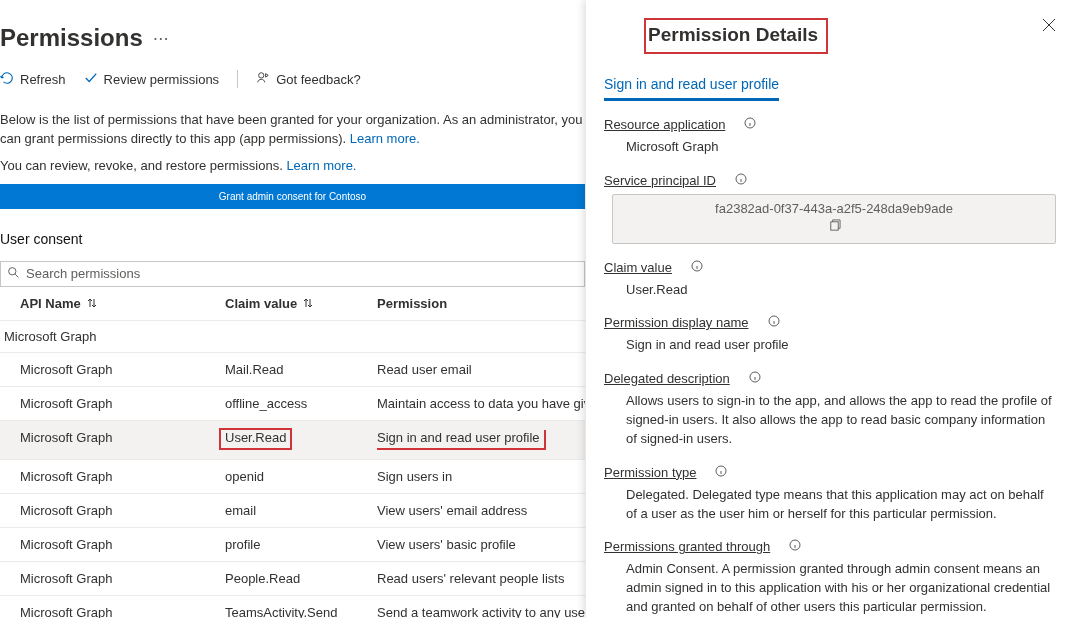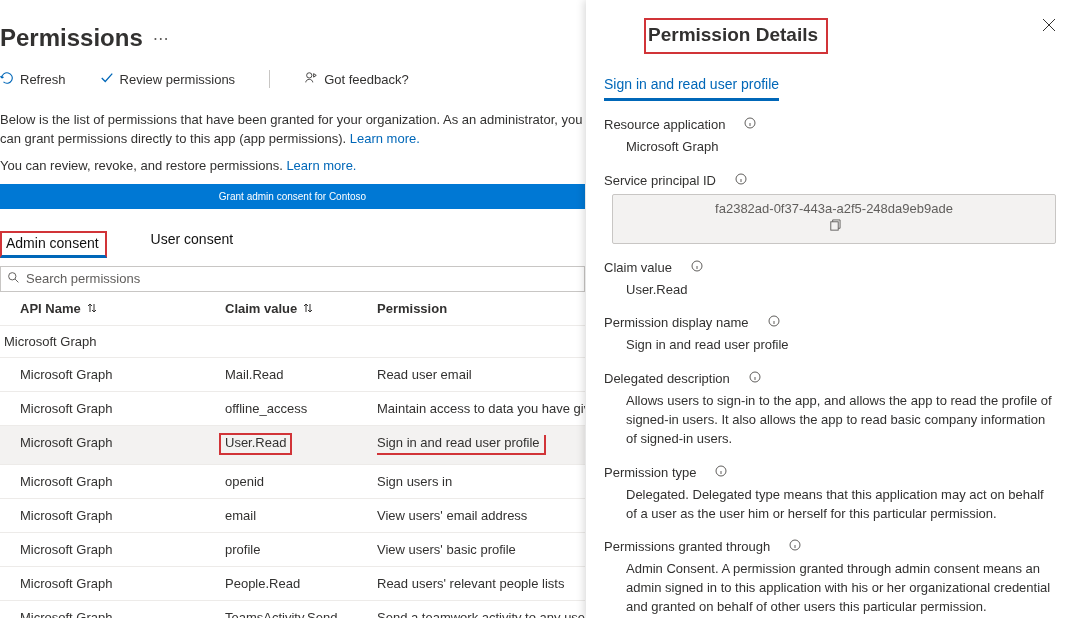--- a/index.html
+++ b/index.html
@@ -1,21 +1,21 @@
 <!DOCTYPE html>
 <html><head>
   <meta charset="utf-8">
   <style>
     * { box-sizing: border-box; margin: 0; padding: 0; }
     body { font-family: "Segoe UI", Arial, sans-serif; font-size: 13px; color: #323130; background: #fff; overflow: hidden; width: 1074px; height: 618px; position: relative; }
     .main-panel { position: absolute; left: 0; top: 0; width: 585px; height: 538px; padding: 0 0 0 0; }
     .page-title-row { display: flex; align-items: center; padding: 24px 0 12px 0; }
     .page-title { font-size: 24px; font-weight: 600; margin-right: 10px; }
     .ellipsis { color:#605e5c; font-size: 16px; }
-    .toolbar { display: flex; align-items: center; gap: 34px; padding: 6px 0 14px 0; color:#323130; border-bottom:1px solid transparent; }
+    .toolbar { display: flex; align-items: center; gap: 18px; padding: 6px 0 14px 0; color:#323130; border-bottom:1px solid transparent; }
     .toolbar .btn { display:flex; align-items:center; gap:6px; cursor:pointer; font-size:13px; }
     .toolbar .btn svg { width:14px; height:14px; }
     .divider { width:1px; height:18px; background:#c8c6c4; }
     .desc { color:#323130; font-size:13px; line-height:1.45; margin: 8px 0; }
     .link { color:#0067b8; cursor:pointer; }
     .big-btn { background:#0078d4; color:#fff; text-align:center; padding:7px 0; font-size:10px; margin-top:8px; cursor:pointer; }
     .tabs { display:flex; gap:44px; margin-top:22px; }
     .tab { font-size:14px; padding-bottom:6px; cursor:pointer; color:#111; }
     .tab.active { border-bottom:3px solid #0067b8; }
     .redbox { border:2px solid #d13438; }
@@ -36,21 +36,21 @@
     .red-claim { border:2px solid #d13438; padding:0 4px 3px 4px; margin-left:-6px; margin-top:-4px; }
     .red-perm { border:2px solid #d13438; padding:0 4px 3px 4px; margin-left:-6px; margin-top:-4px; }
 
     .side-panel { position:absolute; right:0; top:0; width:488px; height:618px; background:#fff; box-shadow: -2px 0 8px rgba(0,0,0,0.15); padding:18px 18px 0 18px; overflow-y:auto; }
     .side-header { display:flex; justify-content:space-between; align-items:flex-start;padding-left:40px; }
     .side-title { font-size:19px; font-weight:600; }
     .side-title-box { border:2px solid #d13438; padding:4px 8px 6px 2px; display:inline-block; }
     .close-icon { cursor:pointer; }
     .side-subtitle { color:#0067b8; font-size:14px; margin-top:22px; display:inline-block; padding-bottom:6px; border-bottom:3px solid #0067b8; }
     .field { margin-top:16px; }
-    .field-label { font-size:13px; display:flex; align-items:center; gap:19px; color:#323130; }
+    .field-label { font-size:13px; display:flex; align-items:center; gap:19px; color:#323130;text-decoration:underline; }
     .info-icon svg { width:12px; height:12px; stroke:#605e5c; }
     .field-value { font-size:13px; margin-top:6px; margin-left:22px; color:#323130; line-height:1.45; }
     .field-value.readonly { margin-left:8px; background:#f3f2f1; border:1px solid #c8c6c4; padding:5px 8px; border-radius:2px; display:flex; justify-content:space-between; align-items:center; color:#605e5c;flex-direction:column; }
     .copy-icon svg { width:13px;height:13px; }
   </style>
 </head>
 <body>
 
 <div class="main-panel">
   <div class="page-title-row">
@@ -85,21 +85,20 @@
   <div class="desc">
     <span>Below is the list of permissions that have been granted for your organization. As an administrator, you can grant permissions directly to this app (app permissions). </span><span class="link">Learn more.</span>
   </div>
   <div class="desc">
     <span>You can review, revoke, and restore permissions. </span><span class="link">Learn more.</span>
   </div>
 
   <div class="big-btn">Grant admin consent for Contoso</div>
 
   <div class="tabs">
-    <div class="tab active redbox" style="padding:2px 6px 4px 4px">Admin consent</div>
     <div class="tab">User consent</div>
   </div>
 
   <div class="search-row">
     <span><svg viewBox="0 0 16 16" fill="none" stroke="#605e5c" stroke-width="1.2">
           <circle cx="6.5" cy="6.5" r="4.5"></circle>
           <path d="M10 10l4 4"></path>
         </svg></span>
     <span>Search permissions</span>
   </div>

